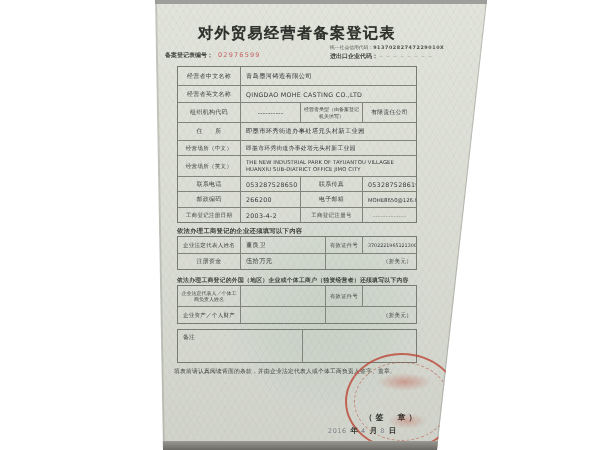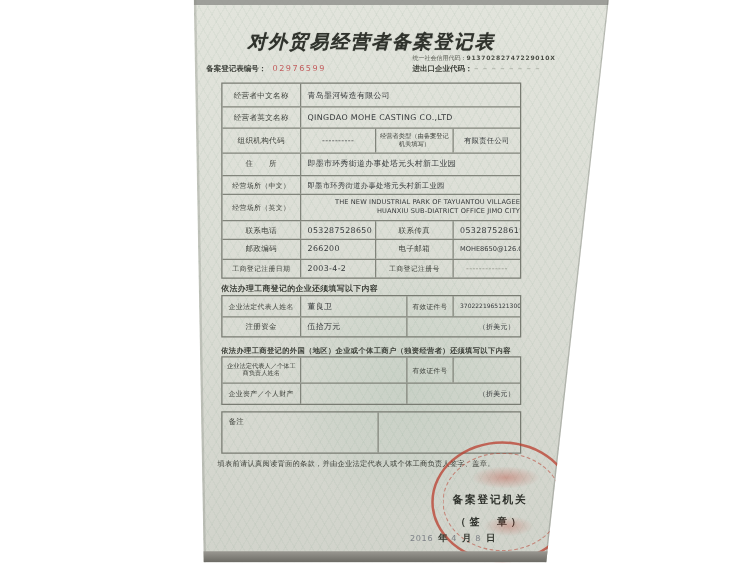--- a/index.html
+++ b/index.html
@@ -18,39 +18,39 @@
       repeating-linear-gradient(-60deg,rgba(125,160,135,.07) 0 1px,rgba(0,0,0,0) 1px 6px),
       linear-gradient(180deg,#e2e4dc 0%,#dadcd4 55%,#d1d3cb 100%);
   }
   .edge-top{position:absolute;left:0;top:0;width:100%;height:4px;background:#8d8d89;opacity:.8;}
   .edge-bottom{position:absolute;left:0;bottom:0;width:100%;height:9px;background:linear-gradient(180deg,#9a9892,#6b6a64);}
   .edge-right{position:absolute;left:334px;top:0;width:2px;height:456px;background:rgba(110,112,105,.35);transform:rotate(6.35deg);transform-origin:top left;}
   .edge-left{position:absolute;left:3px;top:0;width:1.5px;height:452px;background:rgba(140,142,135,.35);transform:rotate(-1deg);transform-origin:top left;}
   .watermark{position:absolute;left:70px;top:205px;width:210px;height:210px;border-radius:50%;
     background:radial-gradient(circle,rgba(125,165,140,.16) 0%,rgba(125,165,140,.08) 45%,rgba(125,165,140,0) 70%);}
   
-  .ink{color:#3b3e38;text-shadow:0 0 .6px rgba(60,62,56,.55);font-style:italic;}
+  .ink{color:#3b3e38;text-shadow:0 0 .6px rgba(60,62,56,.55);}
   .title{position:absolute;left:25px;top:24px;width:240px;text-align:center;
     font-size:15px;font-weight:bold;letter-spacing:1.5px;color:#2f322c;text-shadow:0 0 .7px rgba(47,50,44,.6);}
   .formno{position:absolute;left:13px;top:51px;font-size:6px;}
   .formno .lbl{font-weight:bold;color:#42453f;}
   .formno .val{color:#c25f5f;letter-spacing:1.2px;font-size:6.5px;}
   .meta{position:absolute;left:178px;top:44px;width:155px;line-height:1.5;}
   .meta .m1{font-size:4.8px;color:#55584f;}
   .meta .m1 b{letter-spacing:.6px;color:#4a4d45;}
   .meta .m2{font-size:6px;font-weight:bold;color:#3c3f38;}
   .meta .m2 .dash{font-weight:normal;color:#8a8d84;letter-spacing:1px;}
   
   .tbl{position:absolute;left:25px;width:240px;border:1px solid #787b72;box-sizing:border-box;}
   .row{display:flex;width:100%;box-sizing:border-box;border-bottom:1px solid #81847b;}
   .row:last-child{border-bottom:none;}
   .c{box-sizing:border-box;border-right:1px solid #81847b;display:flex;align-items:center;overflow:hidden;}
   .c:last-child{border-right:none;}
   .lab{justify-content:center;text-align:center;font-size:6px;color:#41443e;letter-spacing:.3px;}
-  .val{padding-left:5px;font-size:6.3px;color:#35383a;letter-spacing:.3px;text-align:right;}
+  .val{padding-left:5px;font-size:6.3px;color:#35383a;letter-spacing:.3px;}
   .ctr{justify-content:center;padding-left:0;}
   .rgt{justify-content:flex-end;padding-right:4px;padding-left:0;}
   .en{font-size:5.3px;letter-spacing:.1px;line-height:1.35;}
   .sm{font-size:5px;letter-spacing:0;}
   .two{line-height:1.25;}
   .sec{position:absolute;left:25px;font-size:6.3px;font-weight:bold;color:#3c3f38;letter-spacing:.3px;}
   
   .remark{position:absolute;left:25px;top:329px;width:240px;height:34px;border:1px solid #787b72;box-sizing:border-box;display:flex;}
   .remark .left{width:125px;border-right:1px solid #81847b;box-sizing:border-box;padding:3px 0 0 5px;font-size:6px;color:#41443e;}
   .footnote{position:absolute;left:22px;top:367px;width:250px;font-size:5.8px;color:#3c3f38;letter-spacing:.2px;}
@@ -170,21 +170,20 @@
     </div>
   </div>
 
   <div class="remark">
     <div class="left">备注</div>
     <div style="flex:1;"></div>
   </div>
 
   <div class="footnote">填表前请认真阅读背面的条款，并由企业法定代表人或个体工商负责人签字、盖章。</div>
 
-  <div class="authority">备案登记机关</div>
   <div class="seal-label">（签　章）</div>
 
   <div class="stamp">
     <div class="ring"></div>
     <div class="smudge"></div>
     <div class="smudge2"></div>
   </div>
 
   <div class="dateline">
     <span class="num">2016</span>

